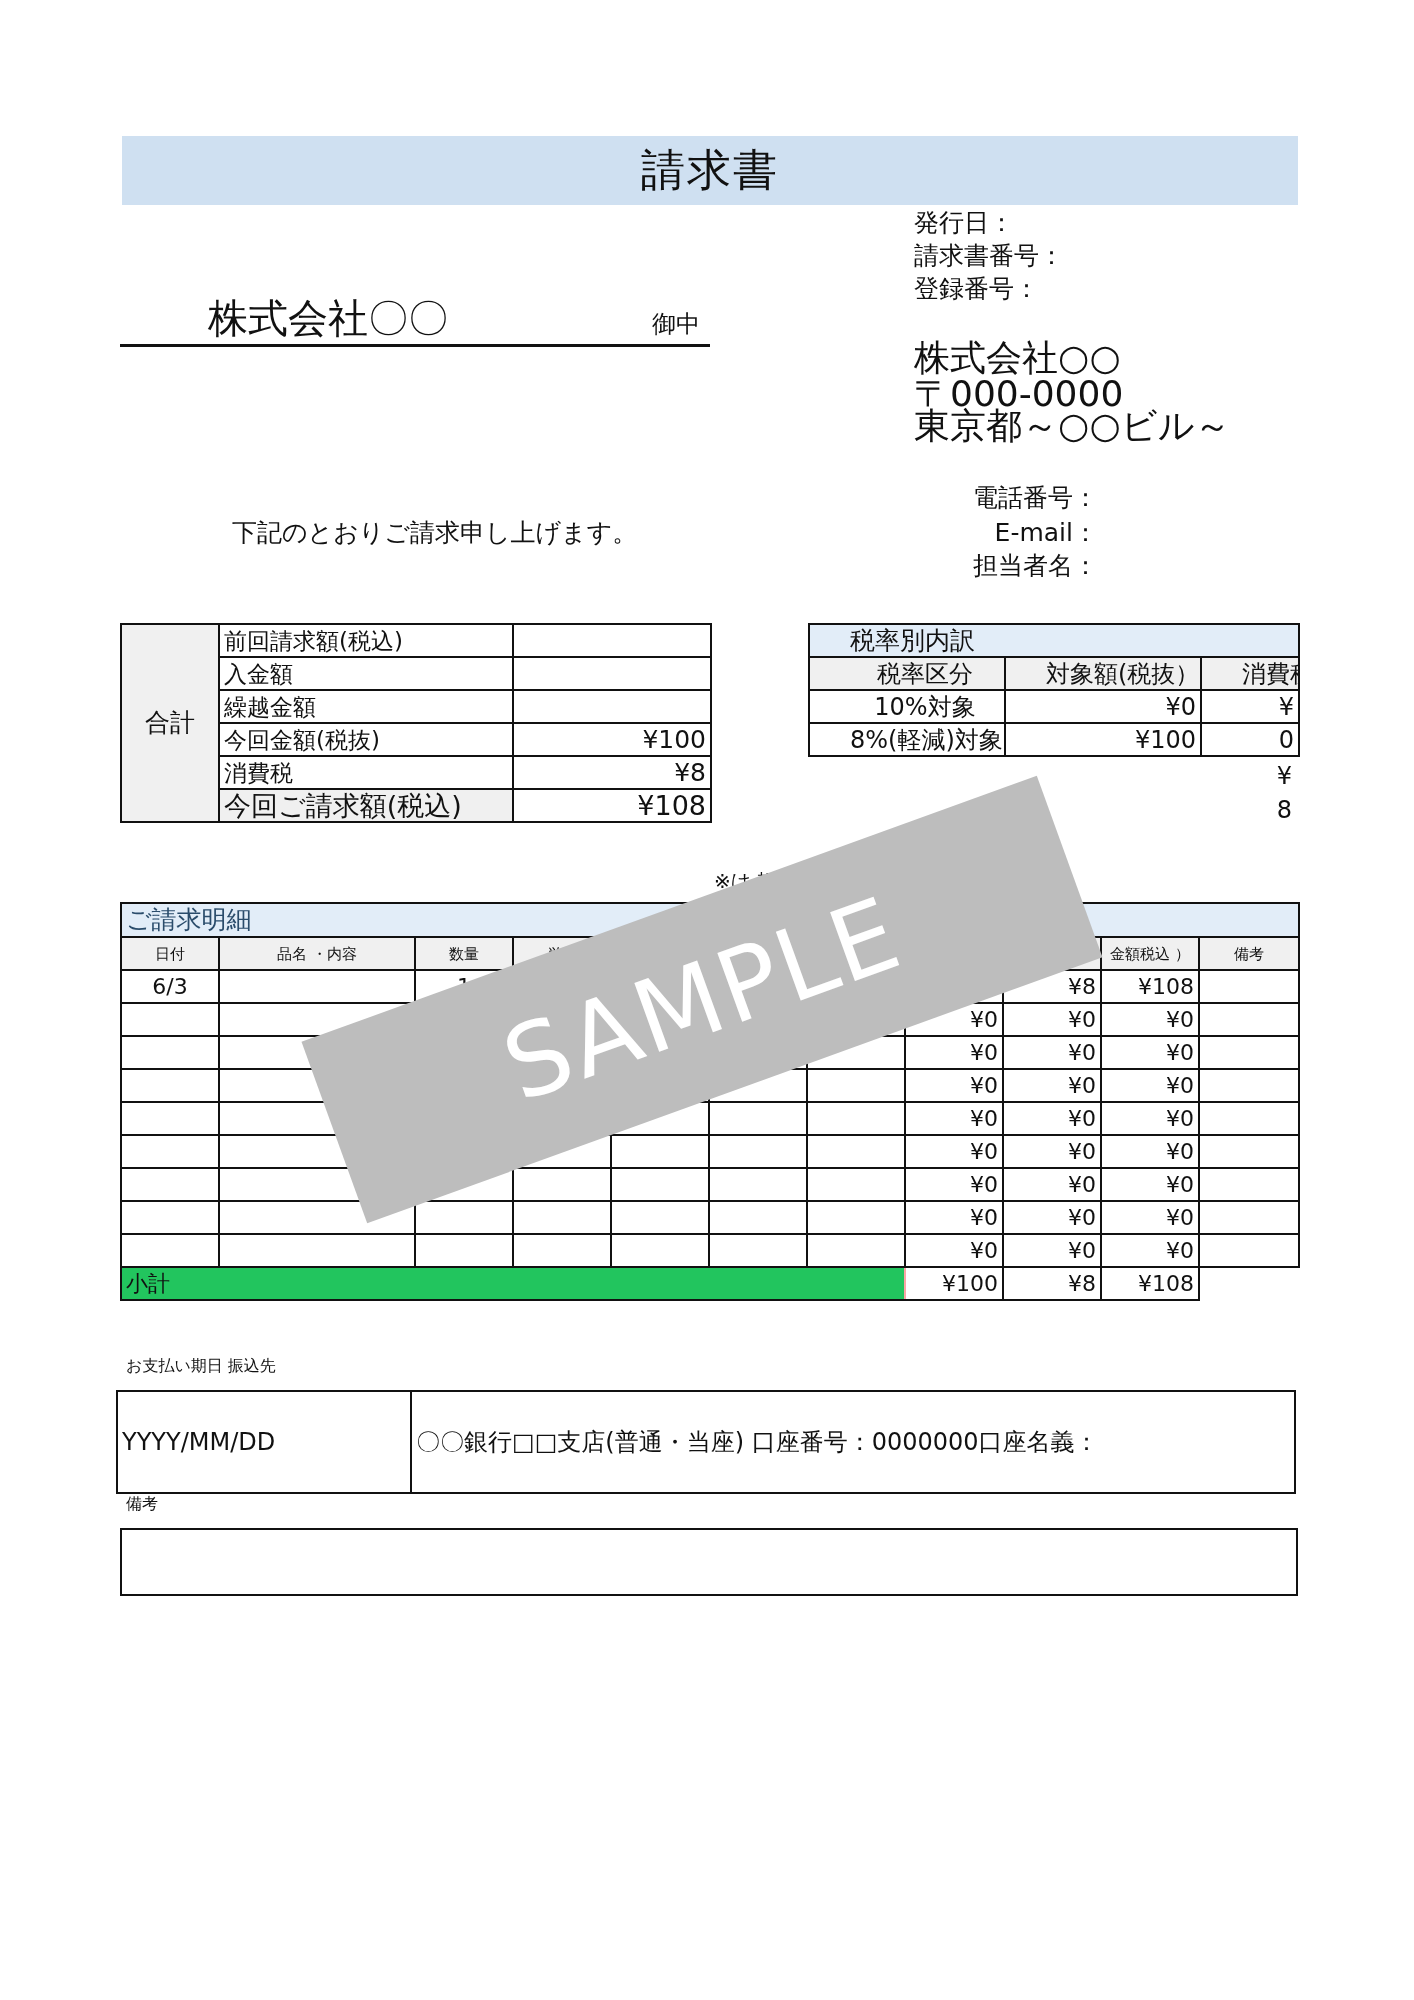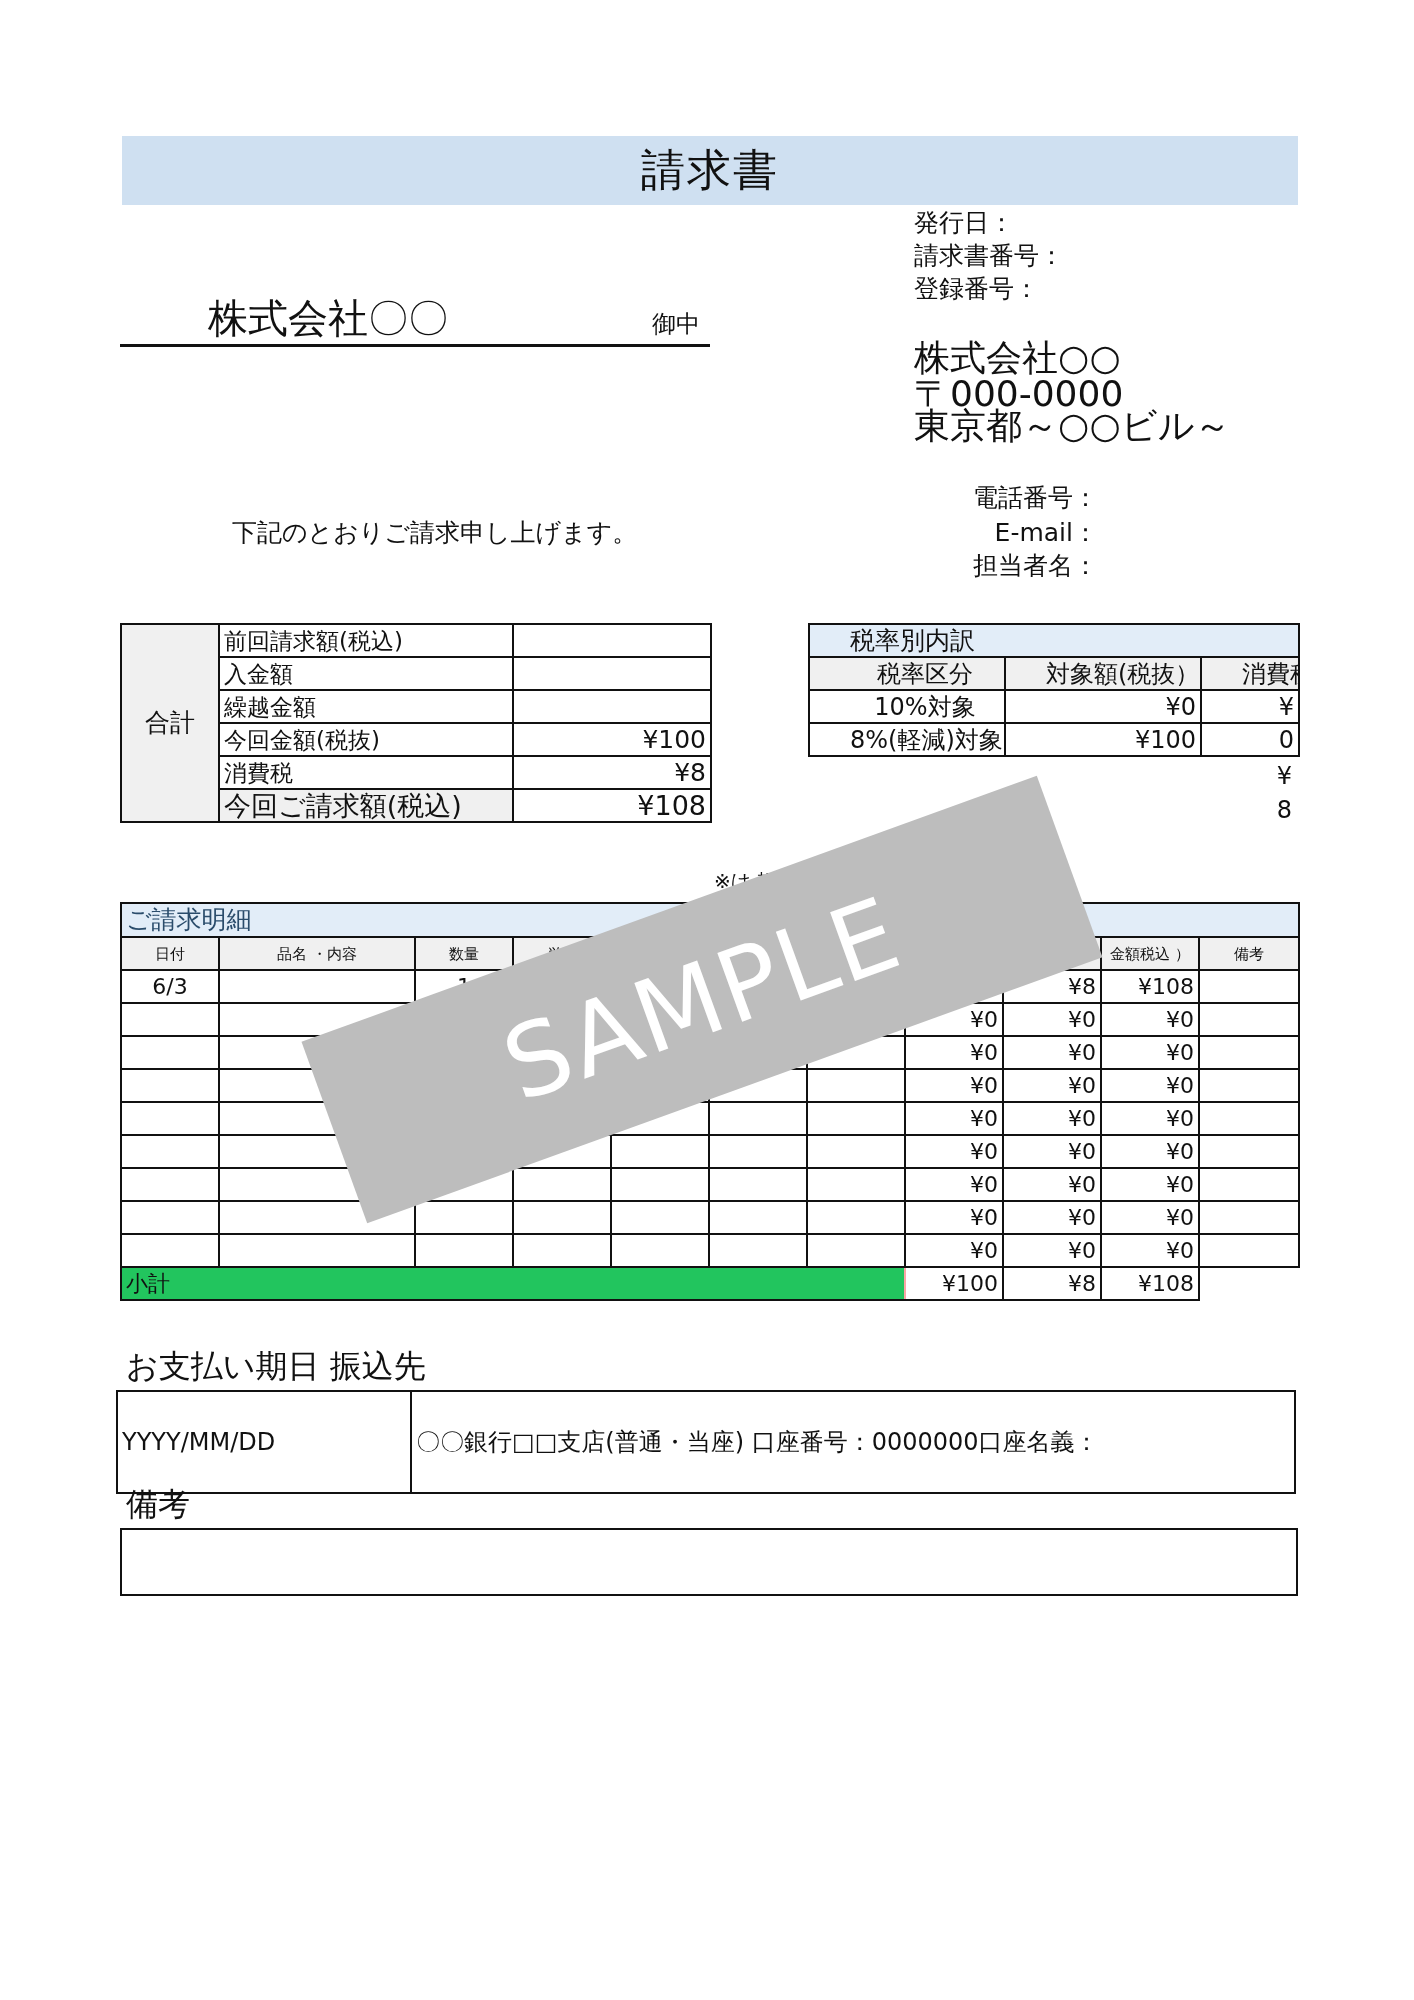--- a/index.html
+++ b/index.html
@@ -42,21 +42,21 @@
   
   .details { left:120px; top:902px; width:1178px; }
   .details td { height:31px; font-size:22px; line-height:30px; }
   .details .cap { background:#e2edf8; color:#2a4c6b; font-size:25px; text-align:left; height:32px; }
   .details .hdr td { background:#f0f0f0; text-align:center; font-size:15px; height:31px; }
   .details .c { text-align:center; }
   .details .r { text-align:right; }
   .details .subtotal-label { background:#22c55e; text-align:left; border-right:2px solid #fca5a5; }
   .details .blank-right { border:none; border-left:2px solid #111; background:#fff; }
 
-  .section-label { font-size:32px; line-height:32px; }
+  .section-label { font-size:16px; line-height:32px; }
   .pay { left:116px; top:1390px; width:1178px; }
   .pay td { height:100px; font-size:24px; }
   .remarks { left:120px; top:1528px; width:1178px; height:68px; border:2px solid #111; box-sizing:border-box; }
 
   .stamp { left:311px; top:903px; width:782px; height:193px; background:#bdbdbd;
            transform:rotate(-19.9deg); transform-origin:center center;
            display:flex; align-items:center; justify-content:center; }
   .stamp span { color:#ffffff; font-size:100px; letter-spacing:2px; font-family:"DejaVu Sans", sans-serif; }
 </style>
 </head>

